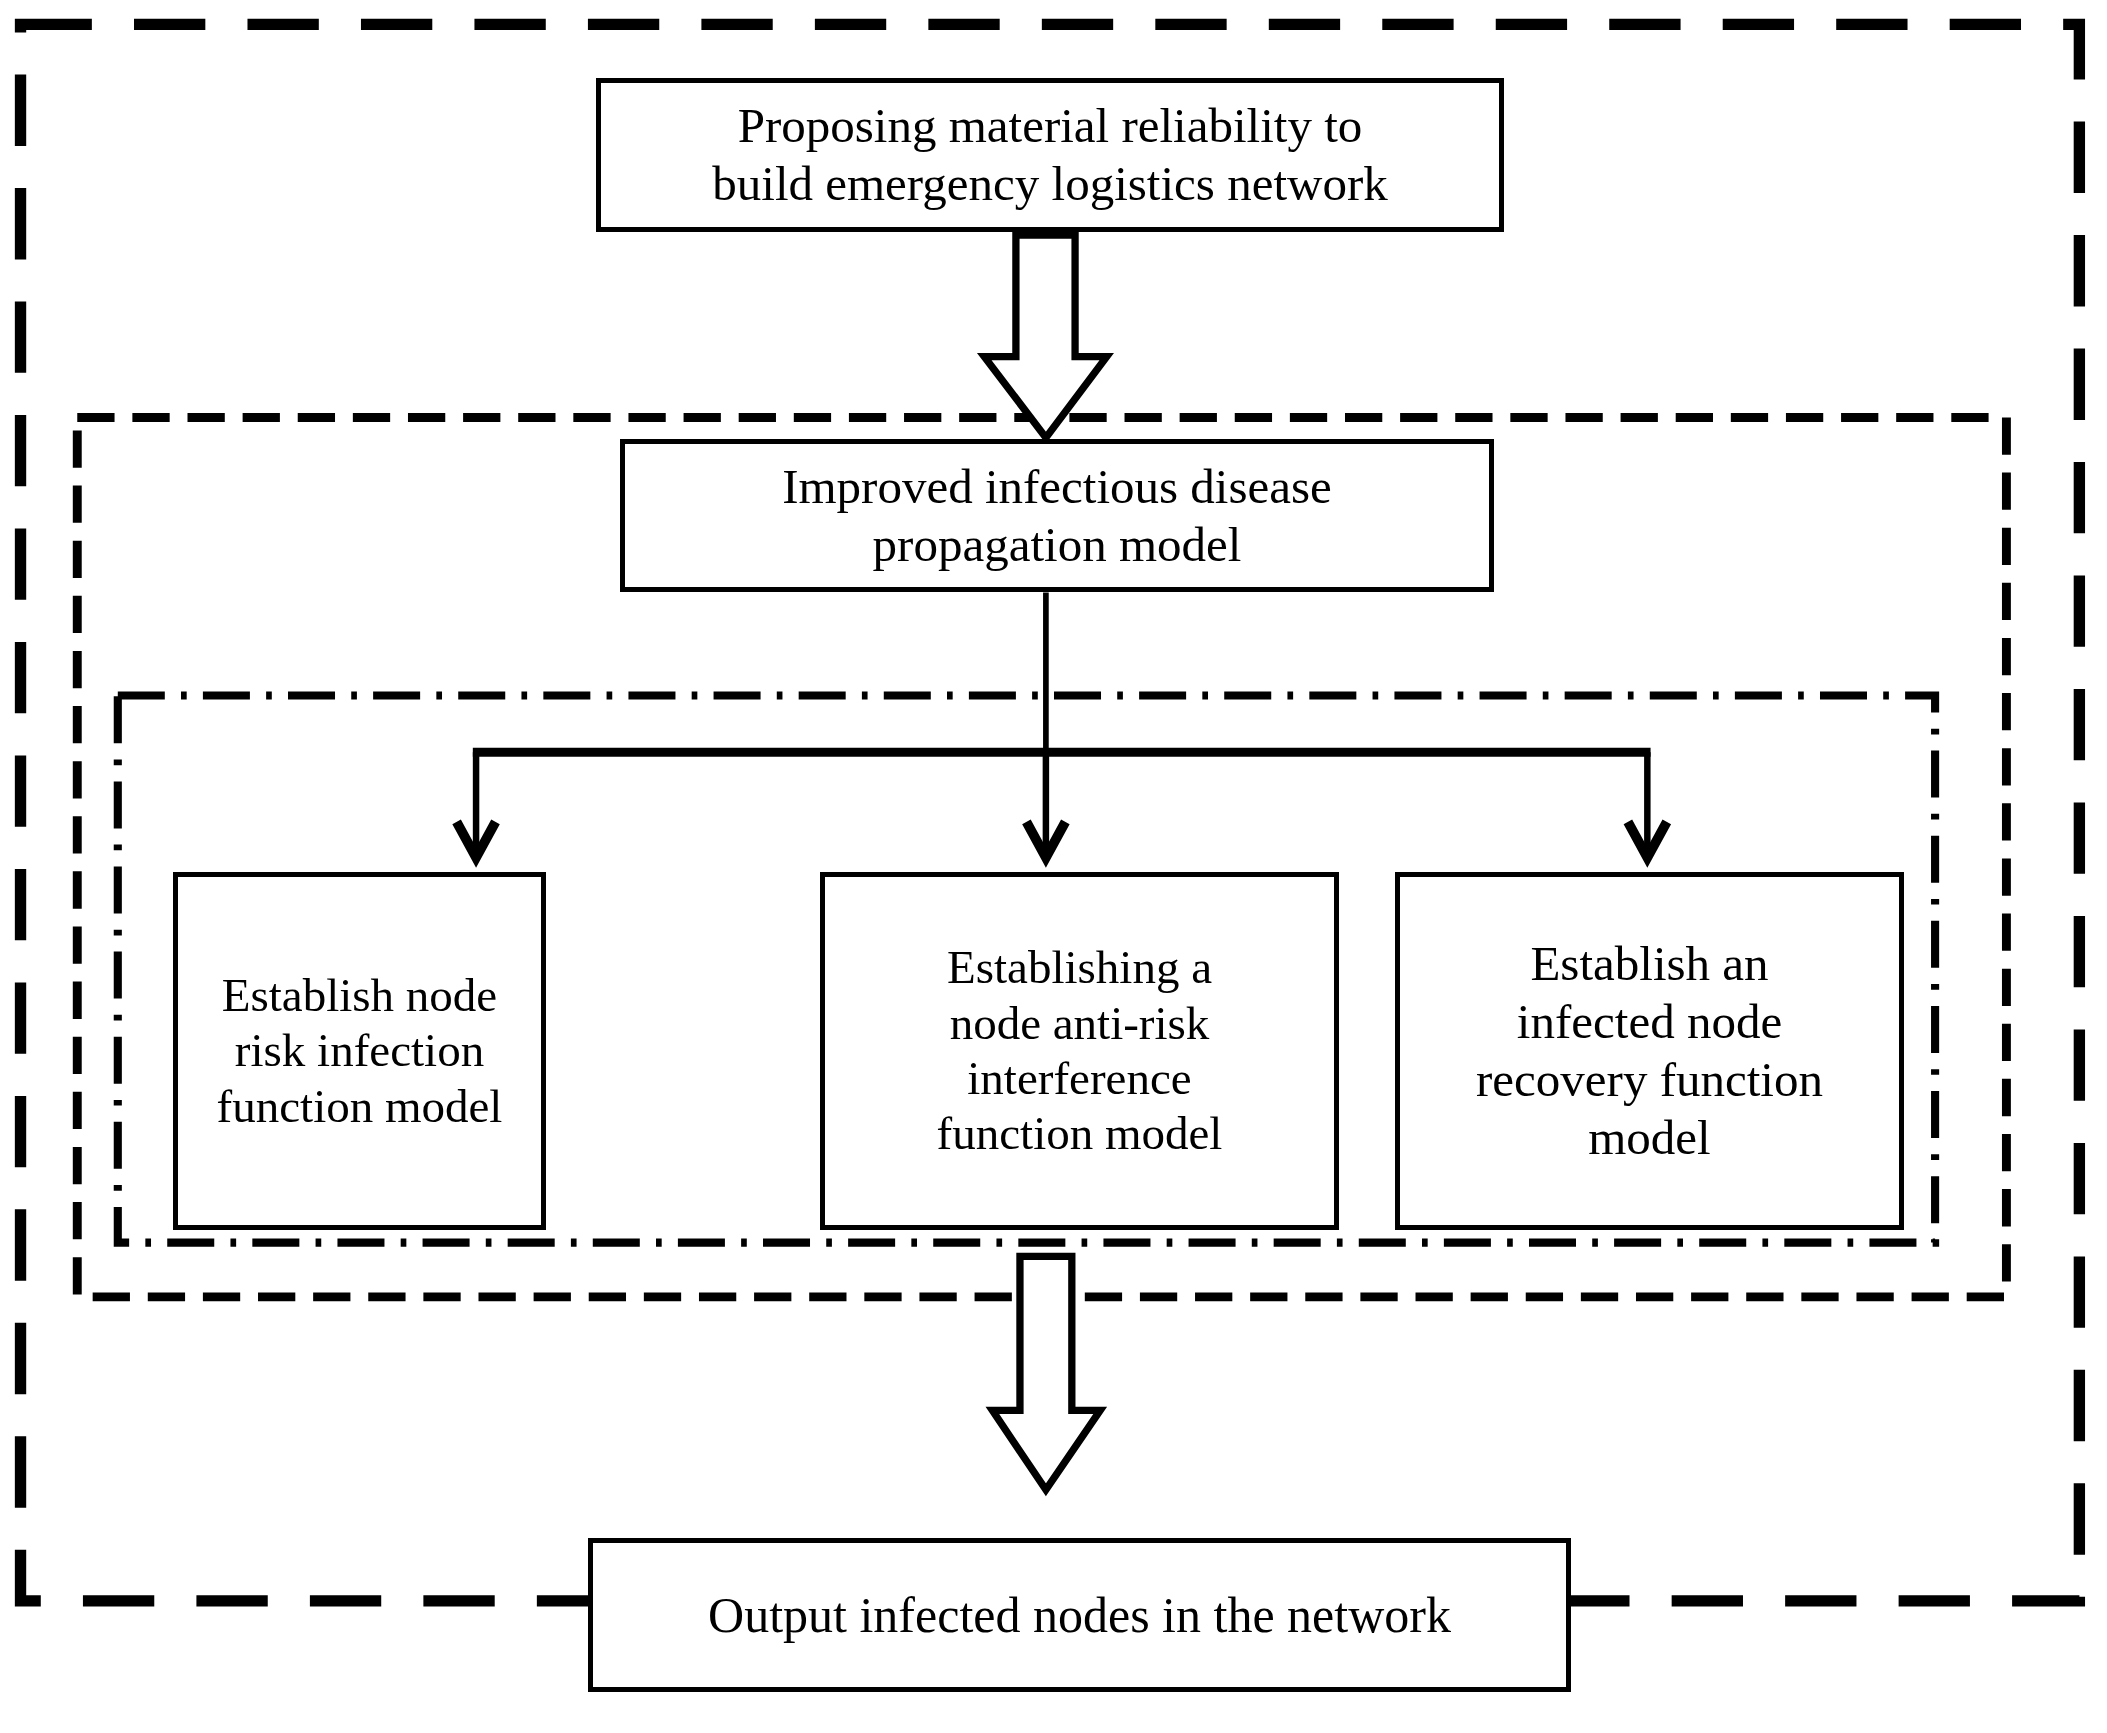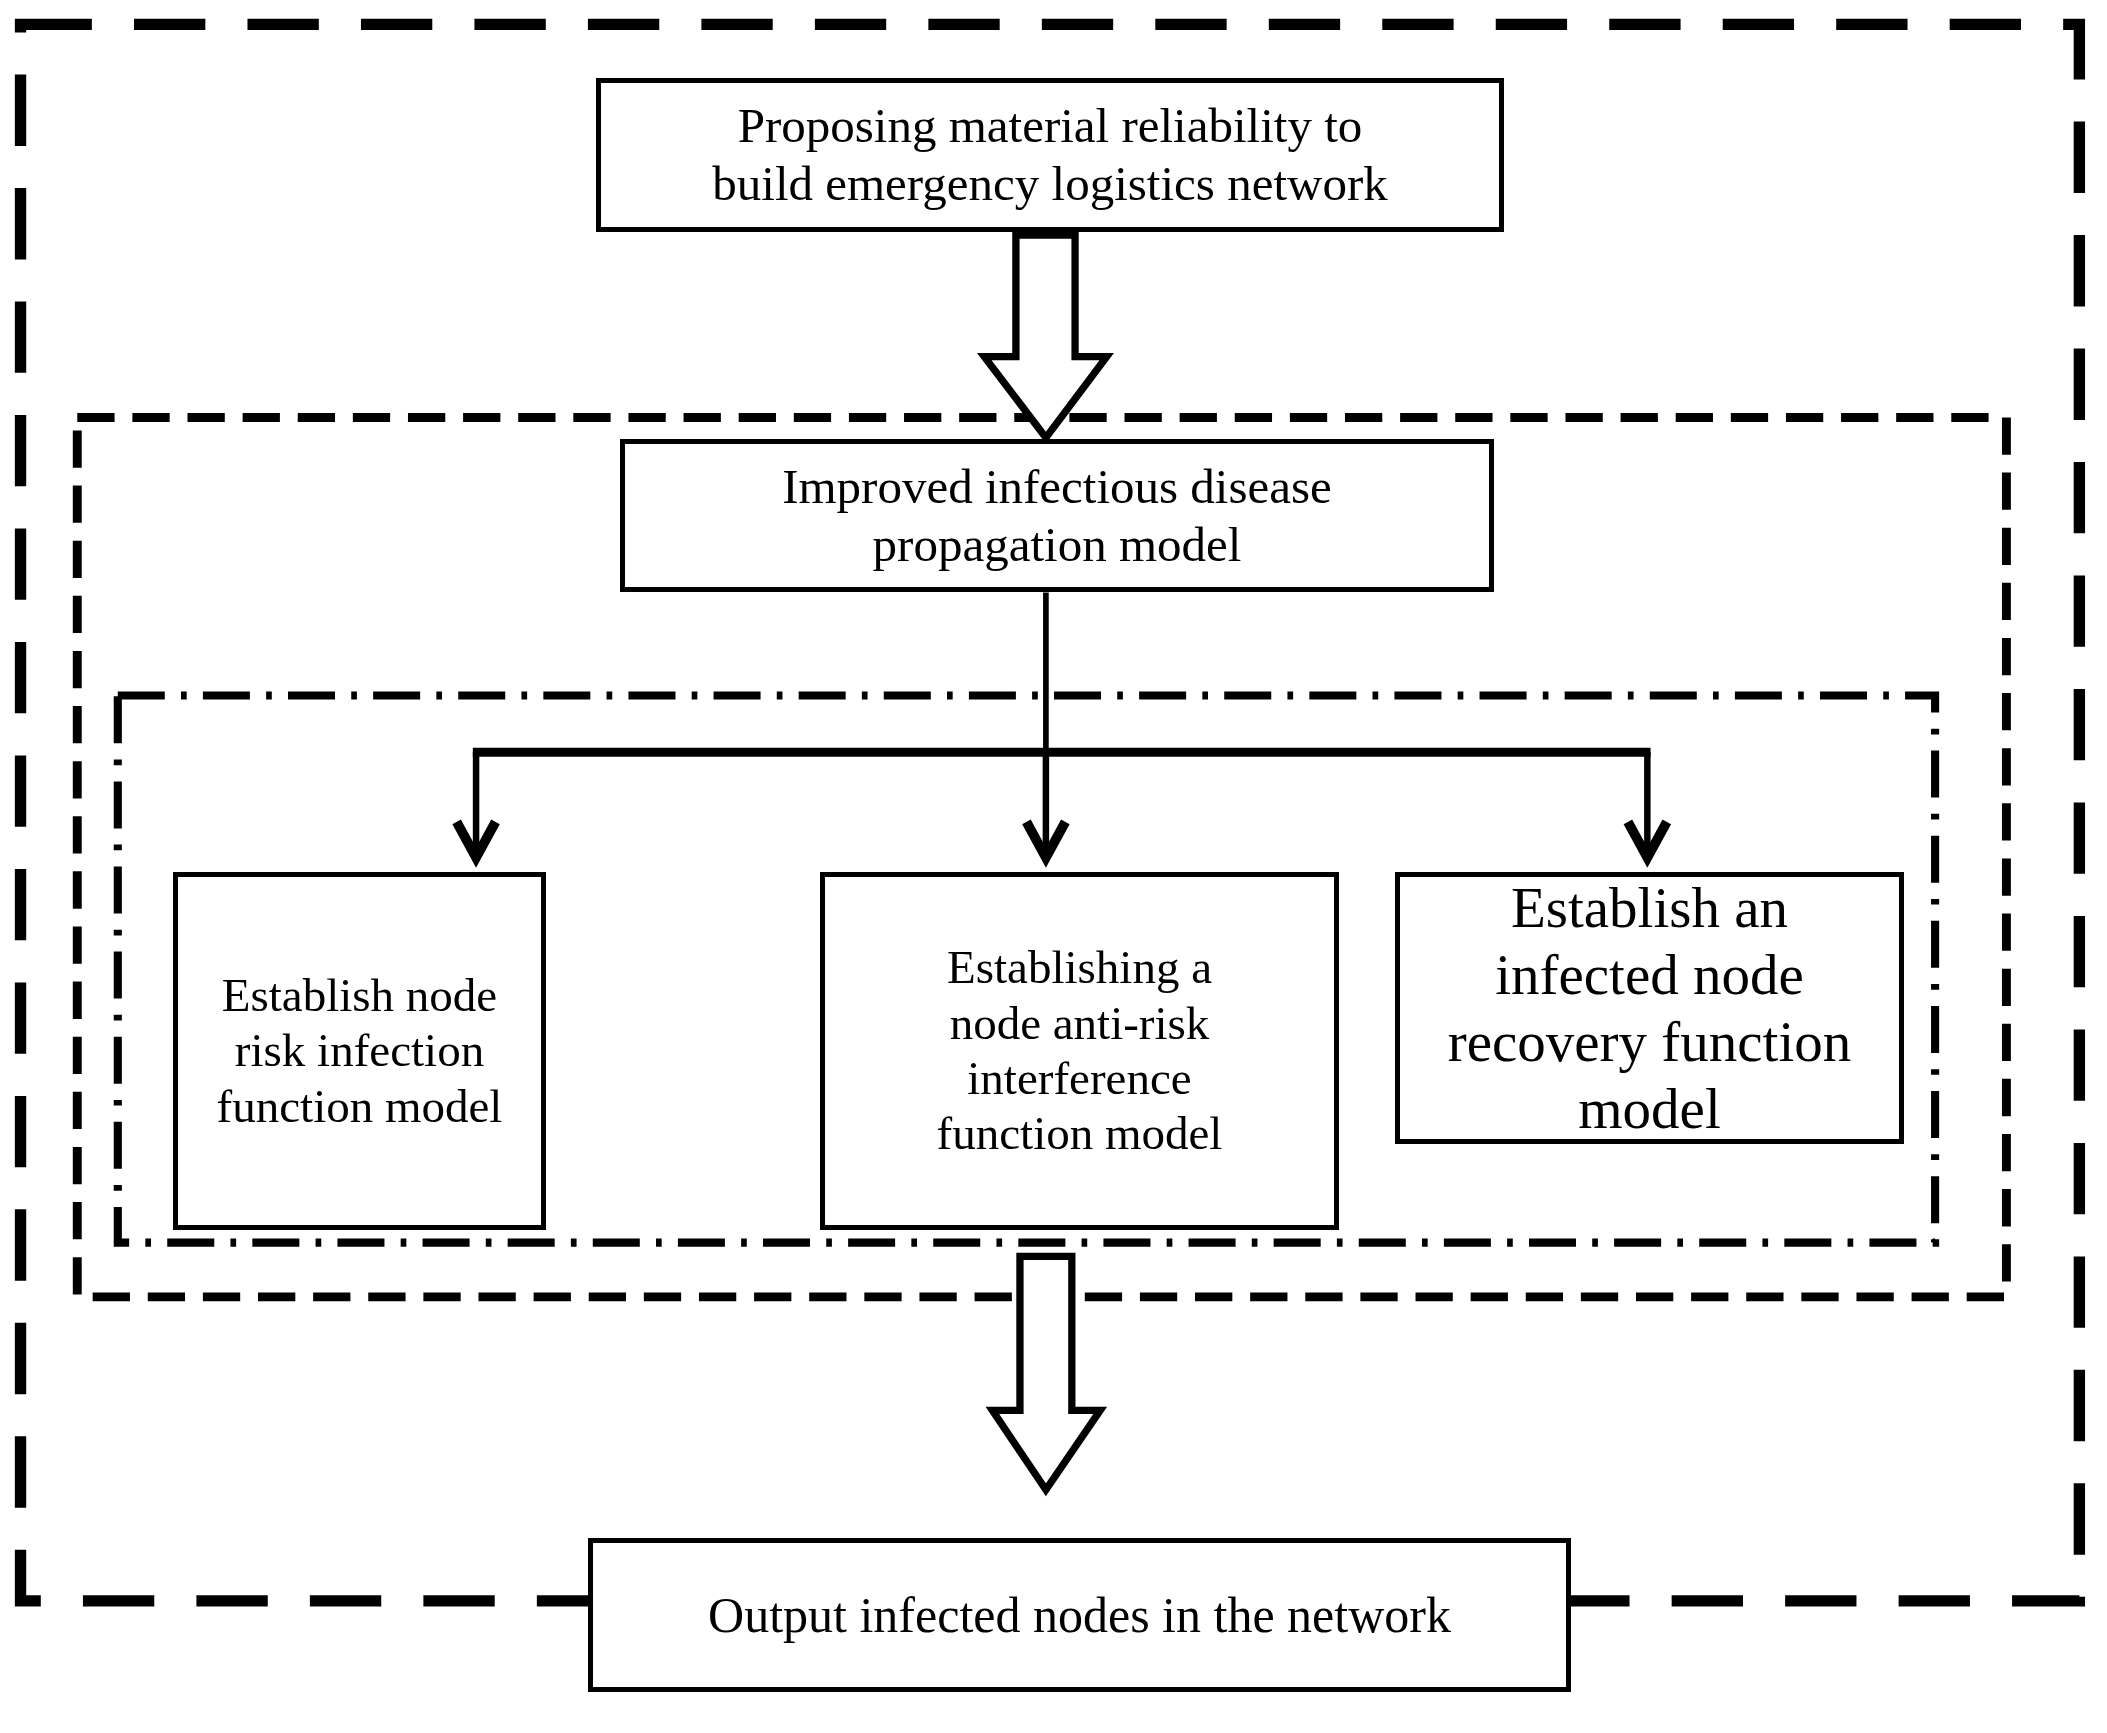--- a/index.html
+++ b/index.html
@@ -36,21 +36,21 @@
     white-space: pre-line;
     padding: 3.2px 8px;
   }
   .node-box span { display: block; width: 100%; }
 
   
   #box-proposing   { left: 596px;  top: 78px;   width: 908px; height: 154px; font-size: 49px; }
   #box-improved    { left: 620px;  top: 439px;  width: 874px; height: 153px; font-size: 49px; }
   #box-risk        { left: 173px;  top: 872px; width: 373px;  height: 358px; font-size: 47px; justify-content: flex-end; }
   #box-antirisk    { left: 820px; top: 872px; width: 519px;  height: 358px; font-size: 47px; text-align: center; }
-  #box-recovery    { left: 1395px; top: 872px; width: 509px;  height: 272px; font-size: 57px; }
+  #box-recovery    { left: 1395px; top: 872px; width: 509px;  height: 358px; font-size: 49px; }
   #box-output      { left: 588px;  top: 1492px; width: 983px; height: 154px; font-size: 50px; margin-top: 46px; }
 </style>
 </head>
 <body>
 
 <div id="stage">
 
   <svg id="vector-layer" viewBox="0 0 2600 2138">
 
     <rect x="25" y="30" width="2540" height="1945" fill="none" stroke="#000000" stroke-width="14" stroke-dasharray="88 52"></rect>

